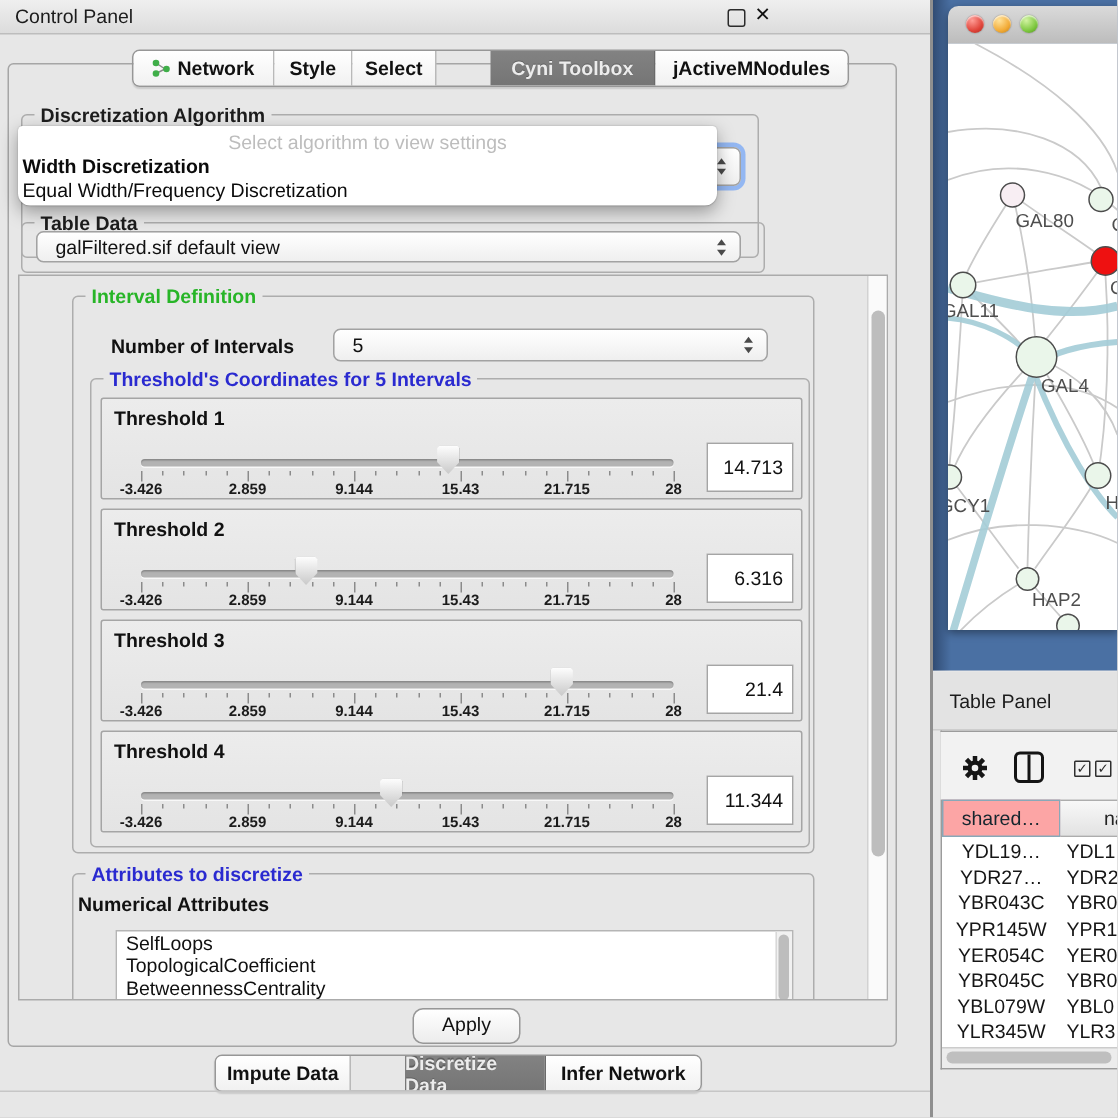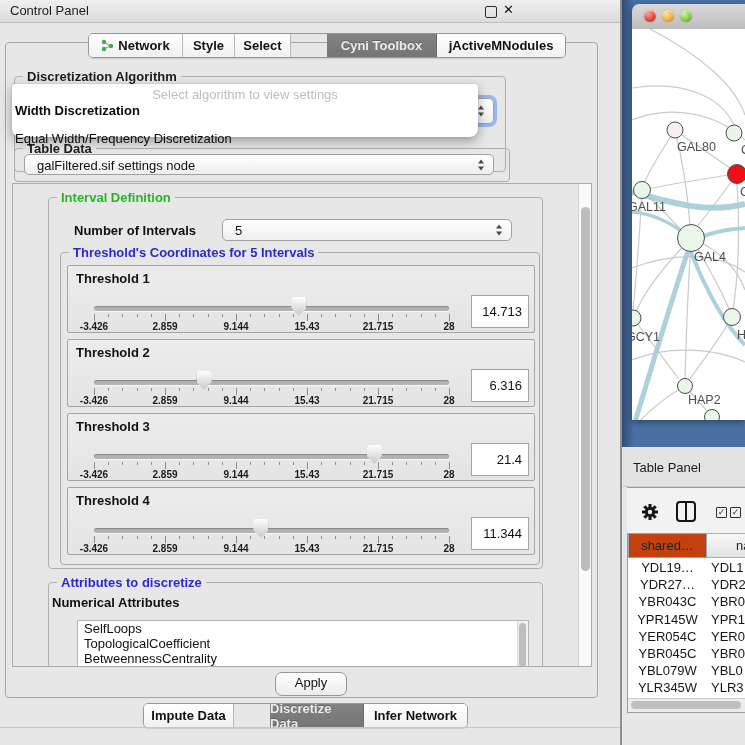--- a/index.html
+++ b/index.html
@@ -87,21 +87,21 @@
   #netcanvas{position:absolute;left:0;top:25px;width:113px;height:391px;background:#fff;}
   
   #tpheader{position:absolute;left:622px;top:448px;width:123px;height:38px;background:#e3e3e3;border-bottom:1px solid #cdcdcd;}
   #tpheader .t{position:absolute;left:11px;top:12px;font-size:13px;color:#1c1c1c;}
   #tablebox{position:absolute;left:627px;top:487px;width:118px;height:226px;border:1px solid #9c9c9c;border-right:none;background:#fff;box-sizing:border-box;}
   #ttoolbar{position:absolute;left:627px;top:488px;width:118px;height:45px;background:#f2f2f2;}
   .colicon{position:absolute;left:676px;top:501px;width:20px;height:21px;border:2px solid #141414;border-radius:4px;box-sizing:border-box;}
   .colicon::after{content:"";position:absolute;left:7px;top:0;width:2px;height:100%;background:#141414;}
   .cbx{position:absolute;top:507px;width:11px;height:11px;border:1.5px solid #2e2e2e;border-radius:1px;box-sizing:border-box;font-size:9px;line-height:9px;text-align:center;color:#2e2e2e;}
   .cbx.c1{left:716px;} .cbx.c2{left:730px;}
-  #thead1{position:absolute;left:628px;top:533px;width:79px;height:25px;background:#c2410c;border:1px solid #88a8b8;box-sizing:border-box;
+  #thead1{position:absolute;left:628px;top:533px;width:79px;height:25px;background:#fca5a5;border:1px solid #88a8b8;box-sizing:border-box;
           font-size:13px;color:#15262e;text-align:center;line-height:23px;}
   #thead2{position:absolute;left:707px;top:533px;width:38px;height:25px;background:linear-gradient(#f8f8f8,#e2e2e2);border-top:1px solid #adadad;border-bottom:1px solid #adadad;
           box-sizing:border-box;overflow:hidden;font-size:13px;color:#222;line-height:23px;}
   #thead2 span{position:absolute;left:29px;}
   #trows{position:absolute;left:628px;top:559px;width:117px;height:138px;overflow:hidden;background:#fff;}
   #trows .row{position:relative;height:17.2px;line-height:17.2px;font-size:13px;color:#161616;white-space:nowrap;}
   #trows .c0{position:absolute;left:0;width:79px;text-align:center;}
   #trows .c1{position:absolute;left:83px;}
   #hsb{position:absolute;left:628px;top:698px;width:117px;height:13px;background:#ececec;border-top:1px solid #cccccc;}
   #hsb .th{position:absolute;left:3px;top:2px;width:110px;height:8px;background:#bfbfbf;border-radius:4px;}
@@ -153,28 +153,28 @@
     <div class="combo" id="algcombo">
       <span class="stepper">
           <span class="up"></span>
           <span class="dn"></span>
         </span>
     </div>
 
     <div id="popup">
       <div class="hint">Select algorithm to view settings</div>
       <div class="it b" style="top:19px">Width Discretization</div>
-      <div class="it" style="top:47px">Equal Width/Frequency Discretization</div>
+      <div class="it" style="top:35px">Equal Width/Frequency Discretization</div>
     </div>
 
     <div class="grp" style="left:14px;top:148px;width:496px;height:34px;">
       <span class="gt dark">Table Data</span>
     </div>
     <div class="combo" style="left:24px;top:154px;width:470px;height:21px;">
-      <span class="cv">galFiltered.sif settings node</span>
+      <span class="cv">galFiltered.sif default view</span>
       <span class="stepper">
           <span class="up"></span>
           <span class="dn"></span>
         </span>
     </div>
 
     <div id="scrollarea">
 
       <div class="grp" style="left:35px;top:13px;width:495px;height:372px;">
         <span class="gt green">Interval Definition</span>

